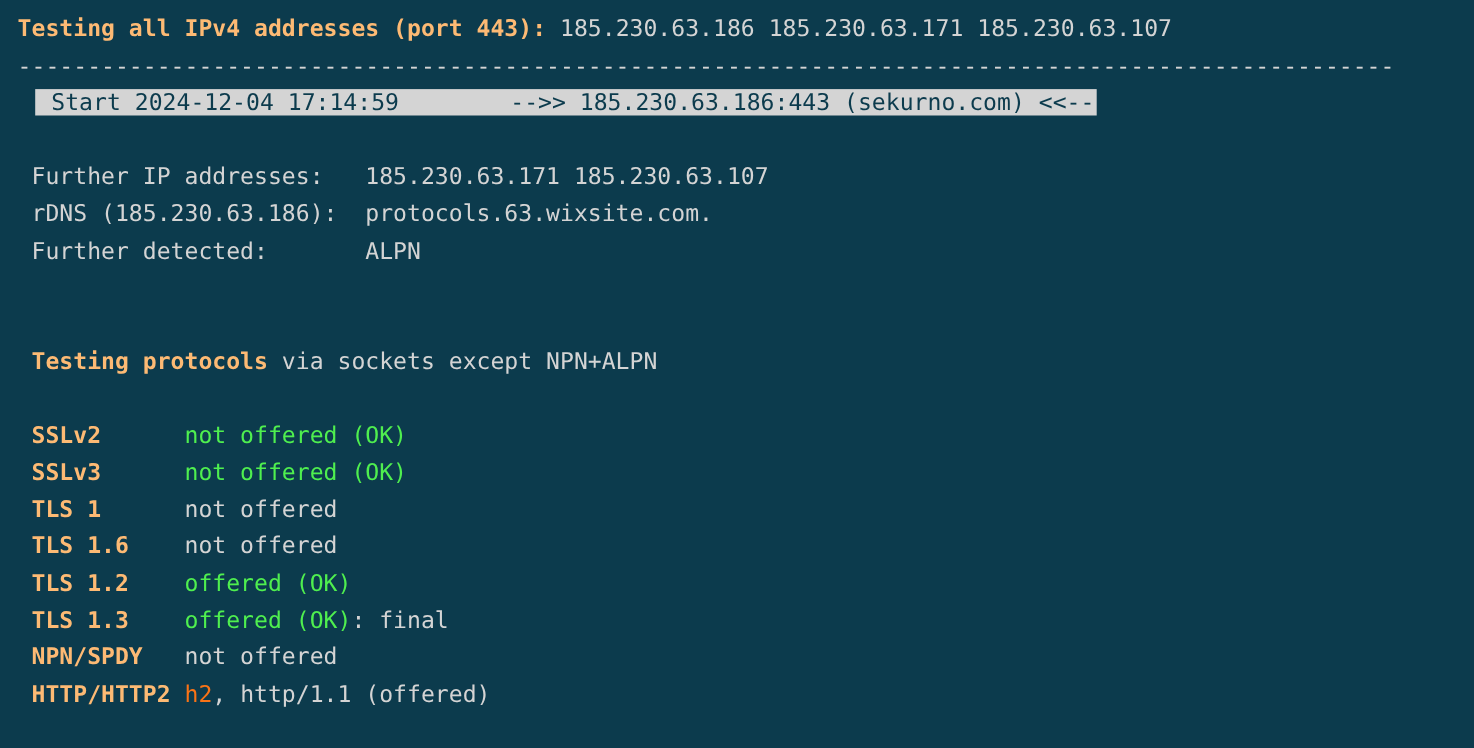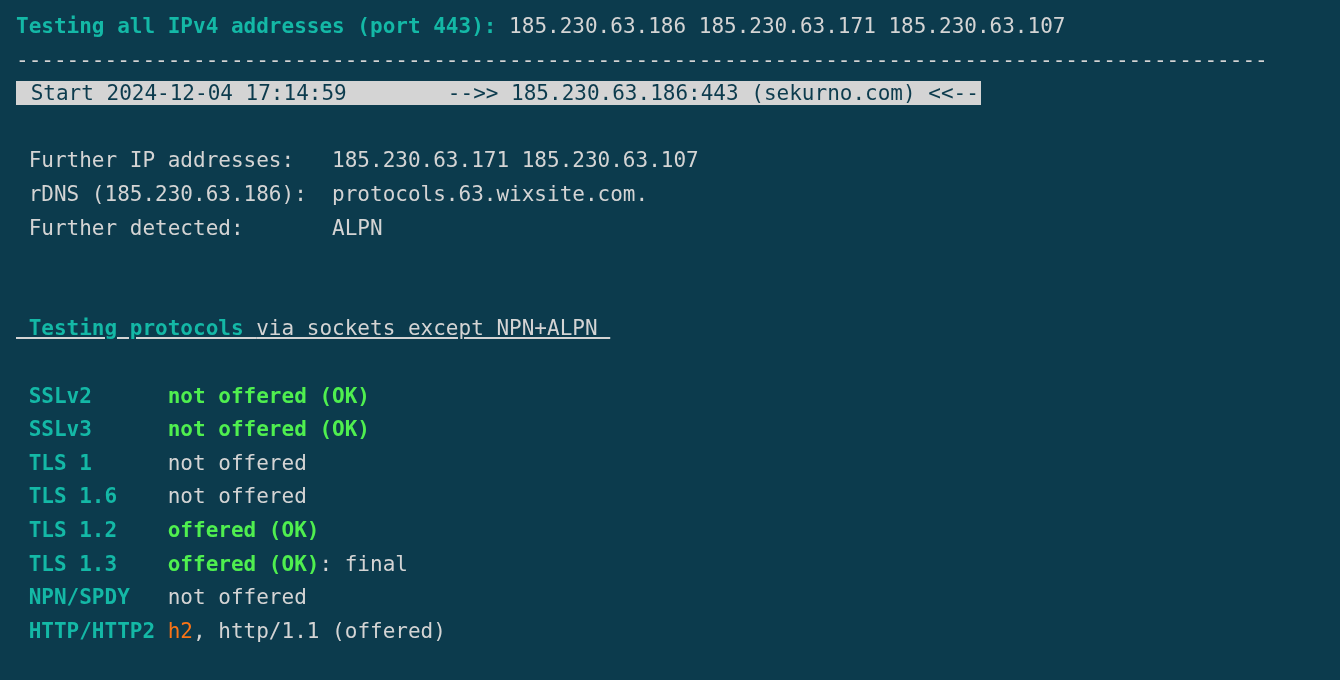--- a/index.html
+++ b/index.html
@@ -13,45 +13,45 @@
       font-family: 'Menlo', 'Monaco', 'Consolas', monospace;
       font-size: 21px;
       line-height: 1.6;
       padding: 10px 16px;
       width: 1340px;
       height: 680px;
       overflow: hidden;
     }
     .bold {
       font-weight: bold;
-      color: #14b8a6;
+      color: #fdba74;
     }
     .normal {
       color: #d4d4d4;
       text-align: center;
     }
     .green {
       color: #4fef4f;
-      font-weight: bold;
+      font-weight: normal;
       text-align: right;
     }
     .green-light {
       color: #f97316;
     }
     .inverted {
       background-color: #d4d4d4;
       color: #0c3b4d;
       padding: 0 2px;
+      margin-left: 16px;
     }
     .divider {
       color: #d4d4d4;
       letter-spacing: 0;
     }
     .underline {
-      text-decoration: underline;
     }
     .line {
       white-space: pre;
     }
     .protocol-row {
       white-space: pre;
     }
   </style>
 </head>
 <body>

